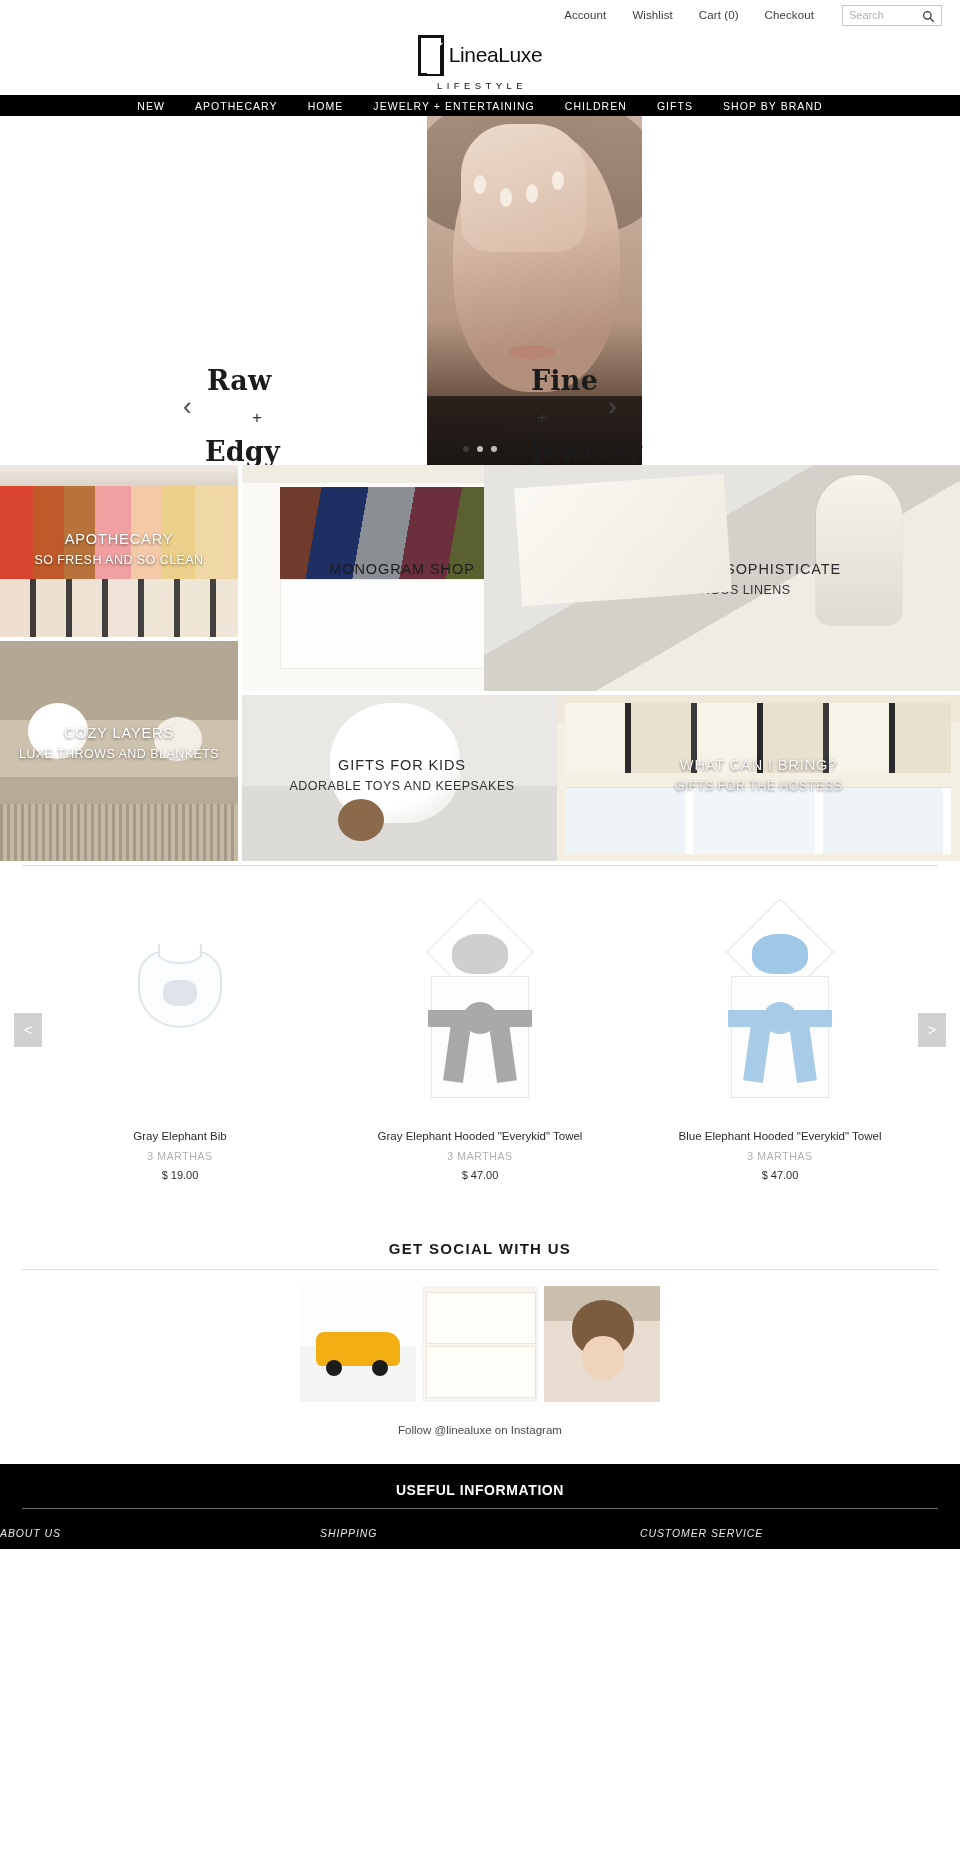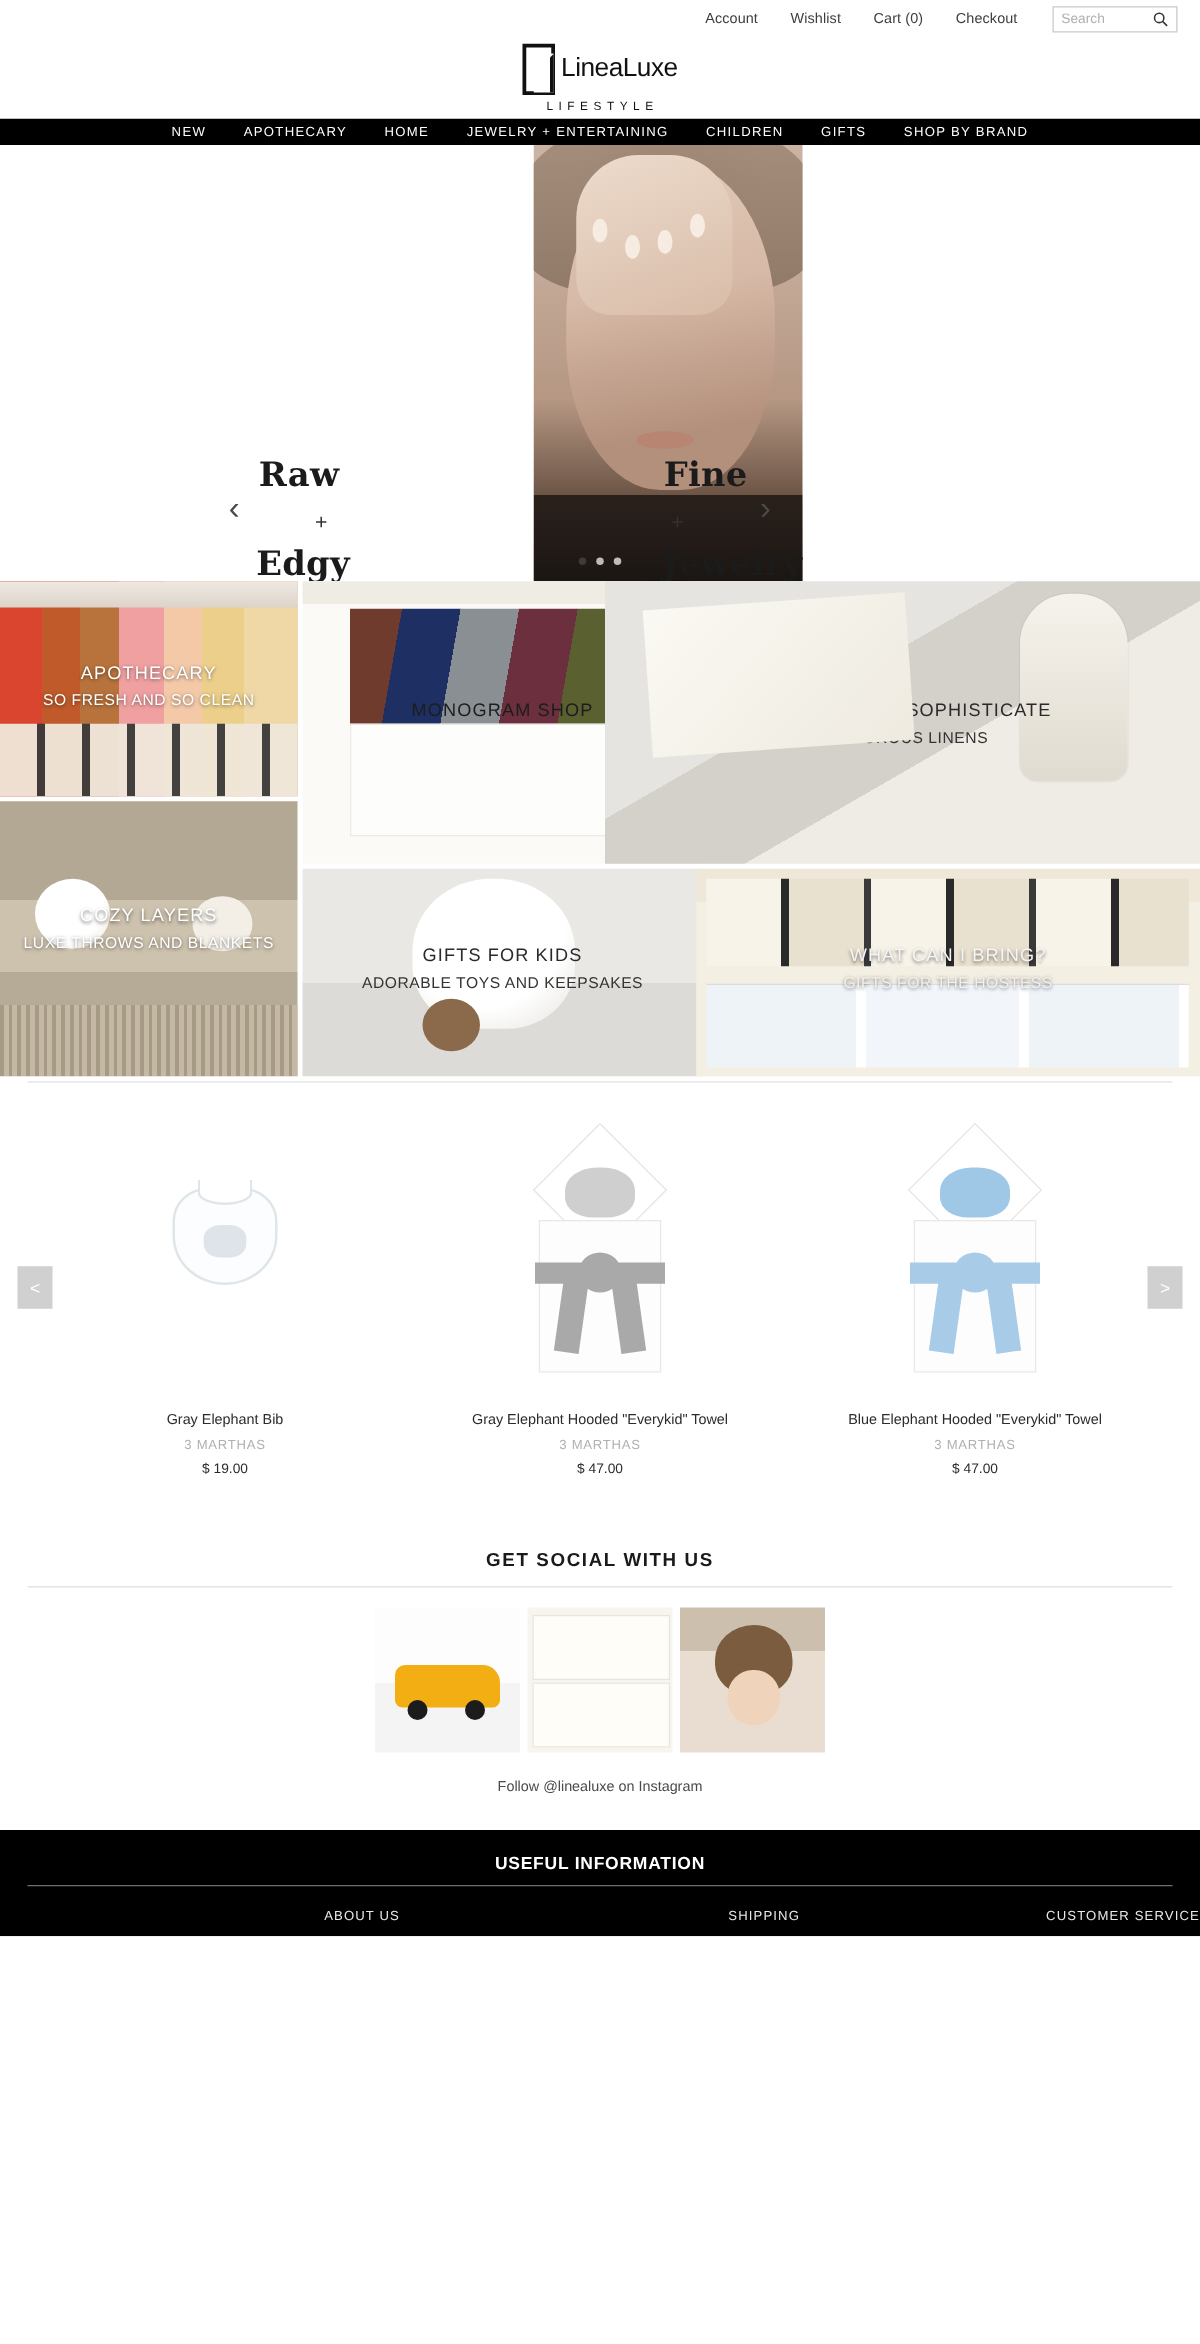--- a/index.html
+++ b/index.html
@@ -516,21 +516,22 @@
   }
   .footer-rule {
     width: 916px; margin: 0 auto 14px;
     border-top: 1px solid #6e6e6e;
   }
   .footer-cols {
     display: flex;
   }
   .footer-col {
     flex: 1;
-    text-align: right;
+    text-align: left;
+    font-style: italic;
   }
   .footer-col a {
     color: #e9e9e9;
     font-size: 10.5px;
     letter-spacing: .9px;
     text-decoration: none;
   }
 </style>
 </head>
 <body>

